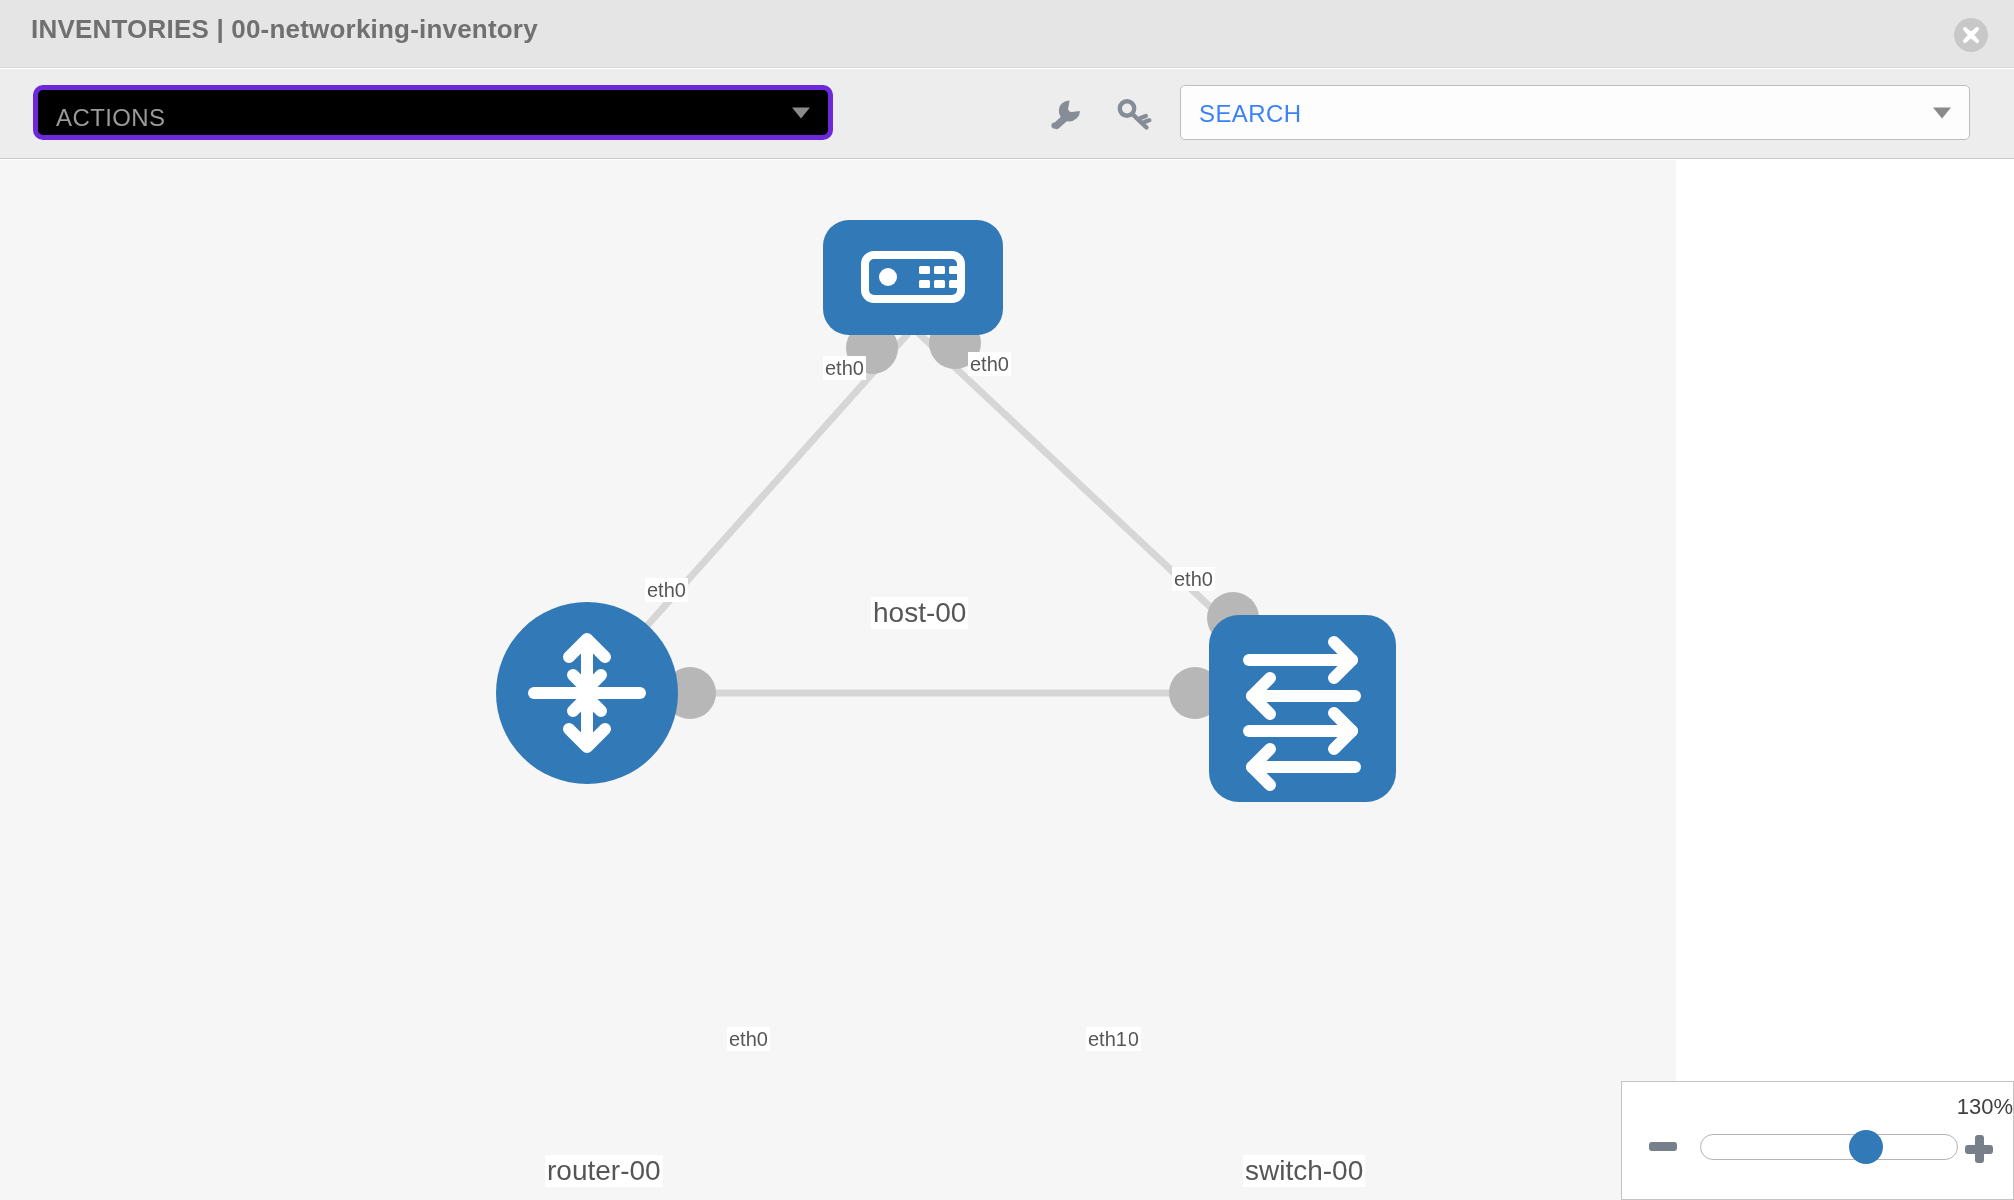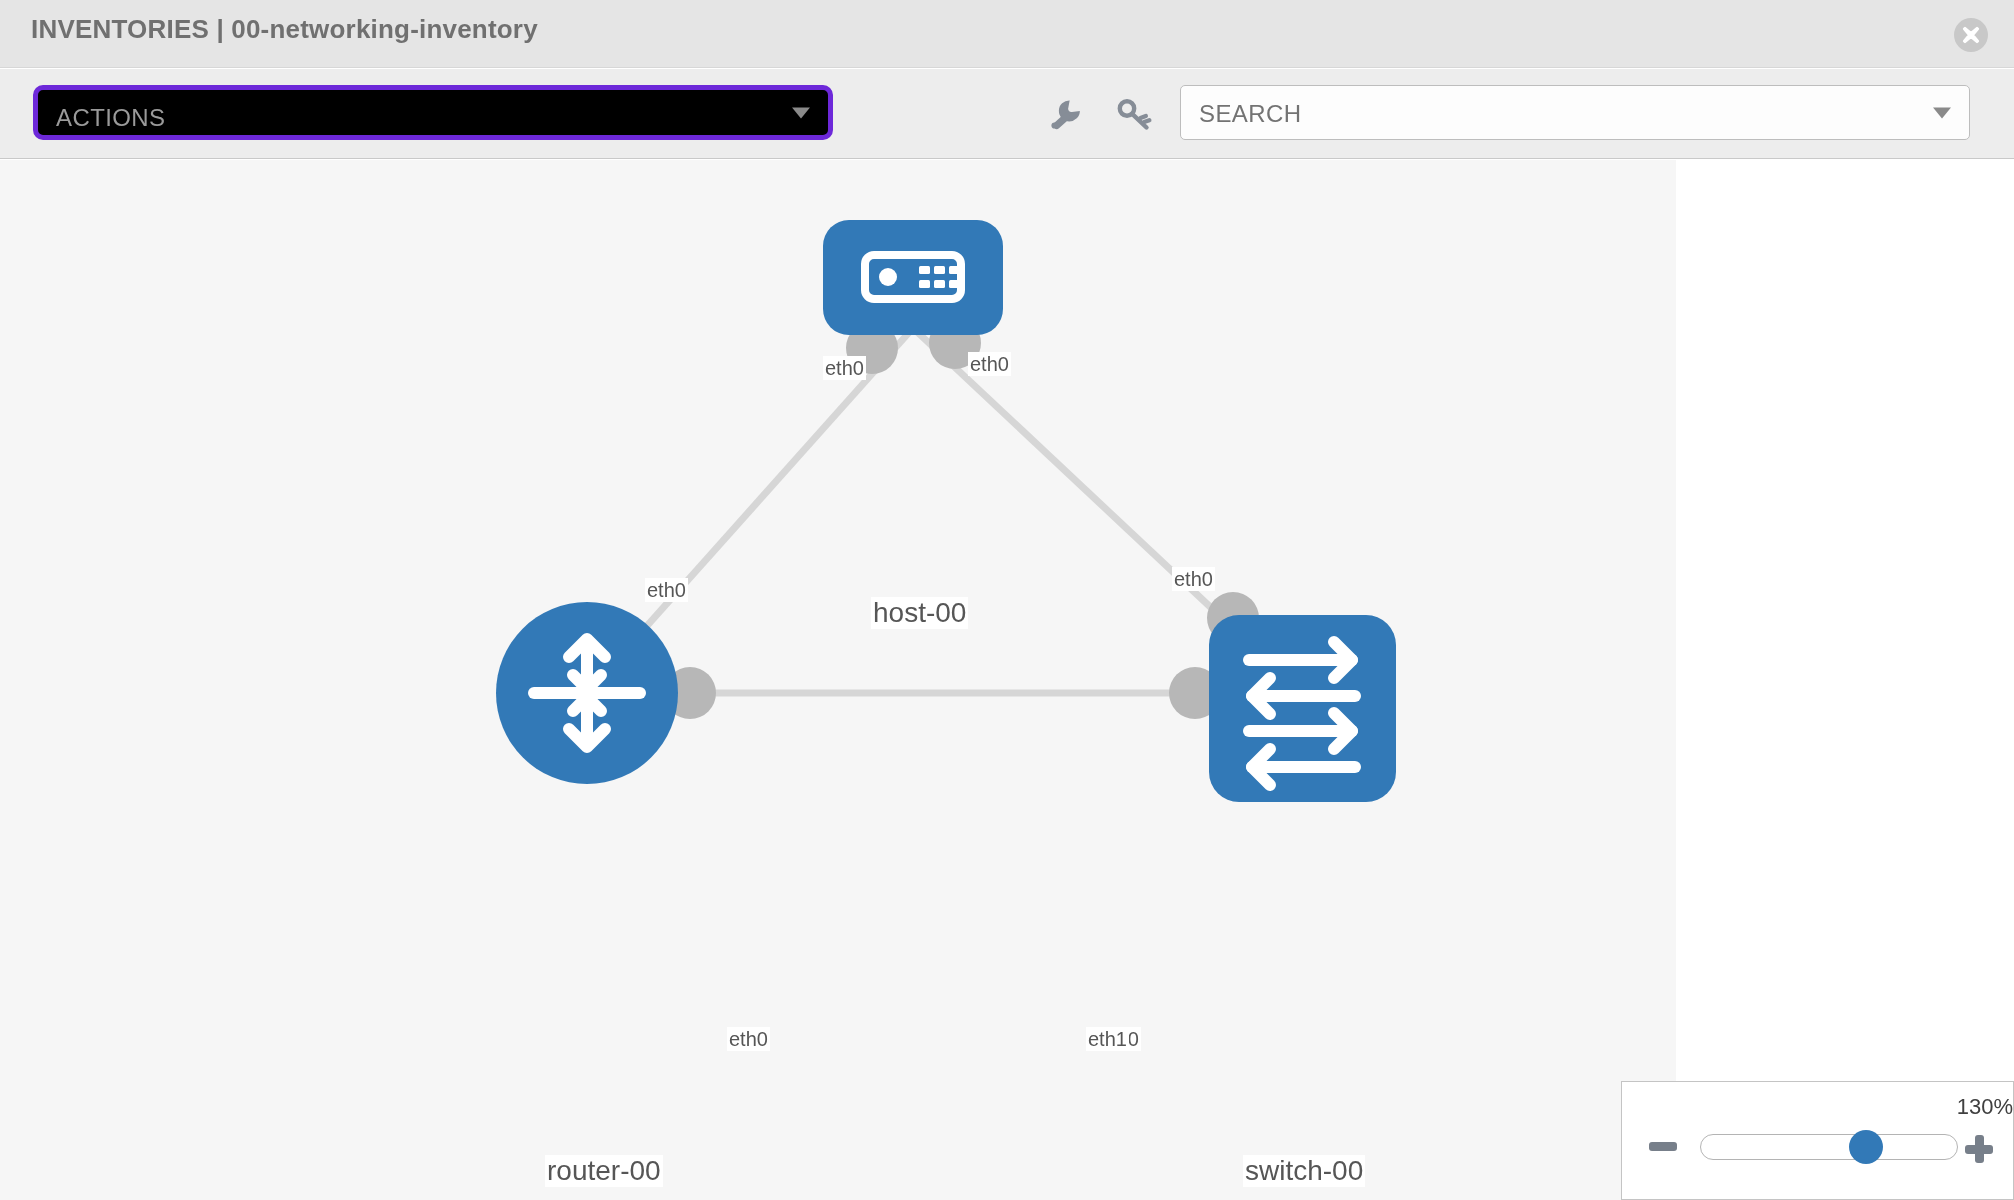--- a/index.html
+++ b/index.html
@@ -66,21 +66,21 @@
 
   .search-box {
     position: absolute; left: 1180px; top: 85px;
     width: 790px; height: 55px;
     background: #fdfdfd;
     border: 1px solid #bdbdbd;
     border-radius: 5px;
   }
   .search-box .label {
     position: absolute; left: 18px; top: 14px;
-    font-size: 24px; color: #737373; letter-spacing: 0.4px;
+    font-size: 24px; color: #3b82f6; letter-spacing: 0.4px;
   }
 
   
   .canvas {
     position: absolute; left: 0; top: 160px;
     width: 1676px; height: 1040px;
     background: #f6f6f6;
     overflow: hidden;
   }
   #topology { position: absolute; left: 0; top: 0; }

